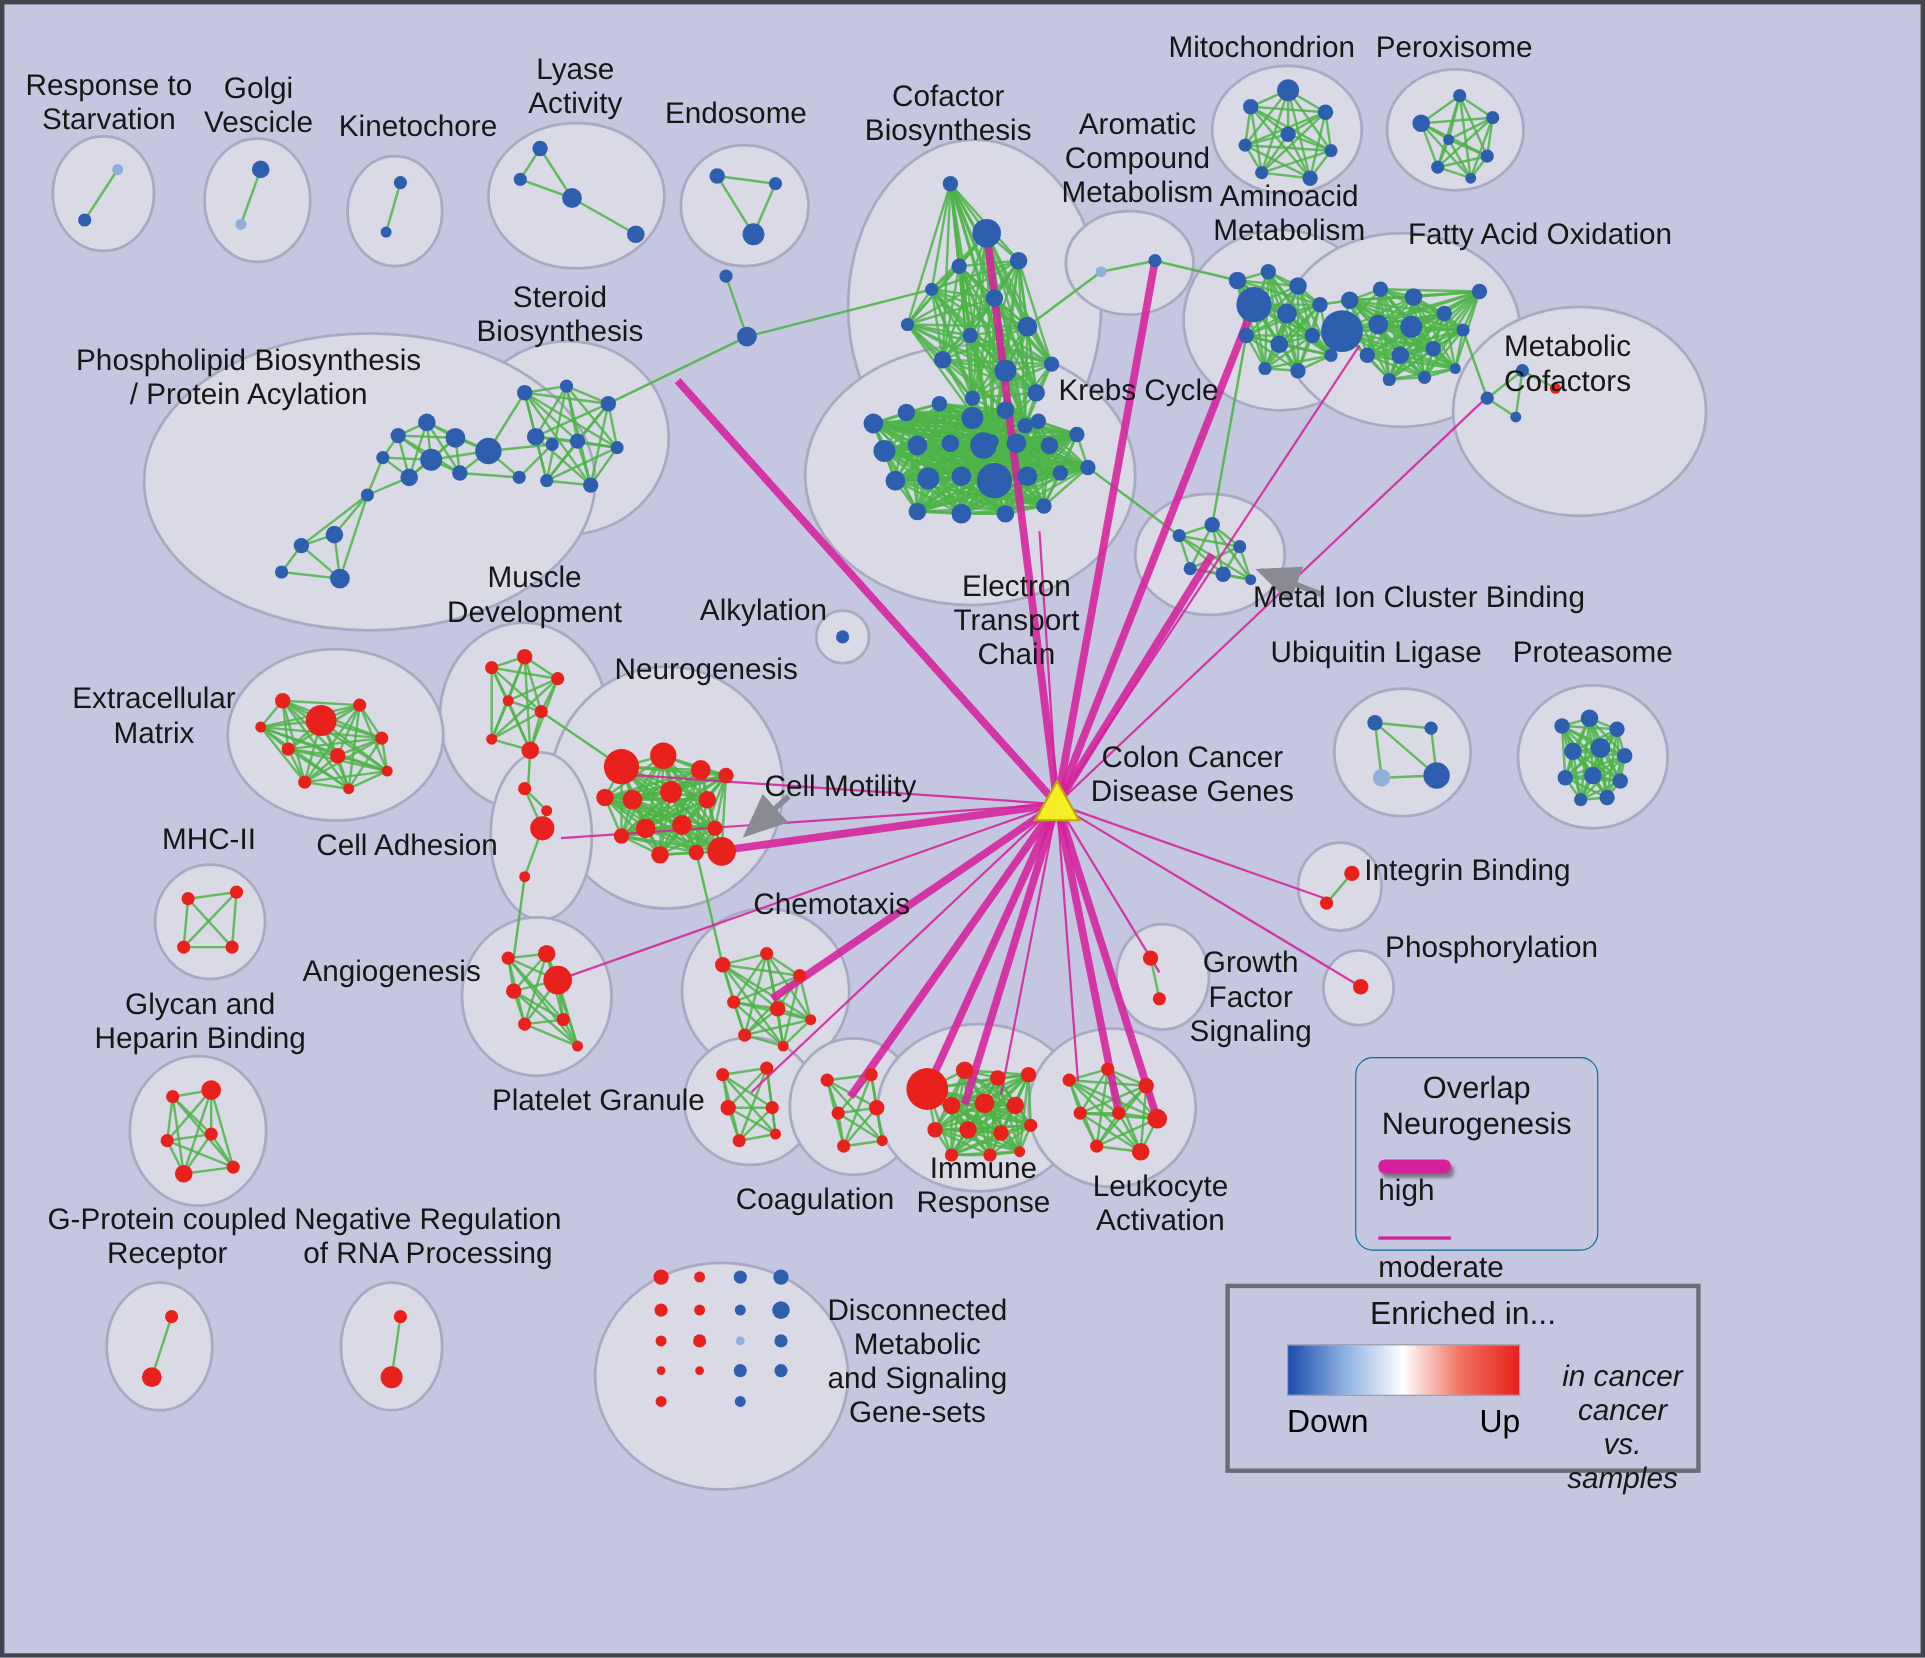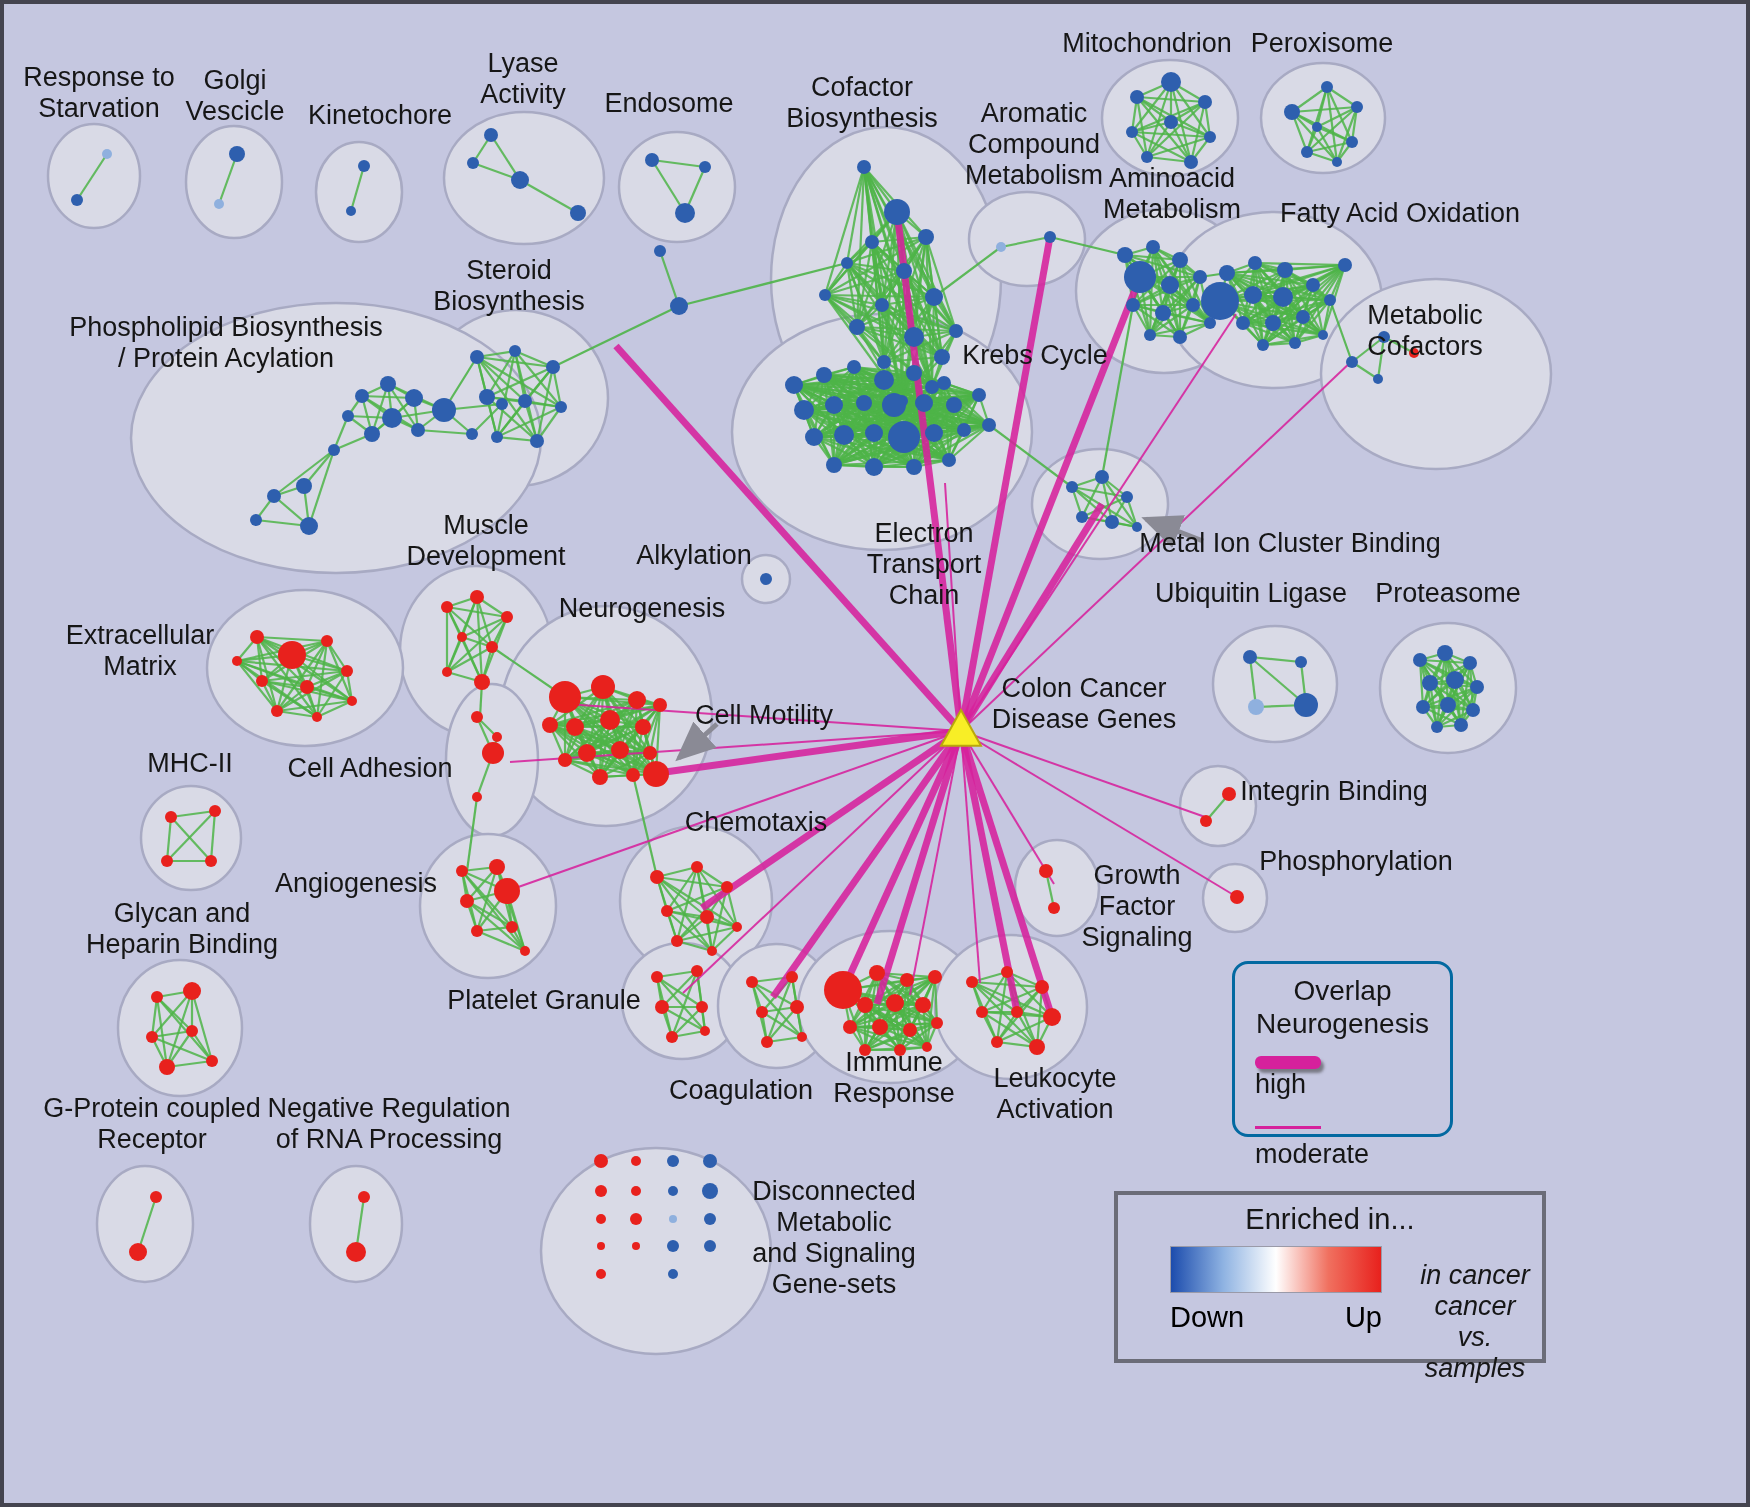--- a/index.html
+++ b/index.html
@@ -4,32 +4,32 @@
 <style>
   html,body{margin:0;padding:0;background:#ffffff;}
   .stage{
     position:relative;width:1750px;height:1507px;
     font-family:"Liberation Sans",sans-serif;
     border:4px solid #44444f;box-sizing:border-box;overflow:hidden;
   }
   .stage svg{position:absolute;left:0;top:0;}
   .legend-overlap{
     position:absolute;left:1228px;top:957px;width:221px;height:176px;
-    border:3px solid #0369a1;border-radius:16px;box-sizing:border-box;
+    border:1px solid #0369a1;border-radius:16px;box-sizing:border-box;
   }
   .legend-overlap .t{font-size:28px;line-height:33px;margin-top:10px;text-align:center;color:#161616;}
   .lrow{display:flex;align-items:flex-start;margin:16px 0 0 20px;flex-direction:column;}
   .lrow + .lrow{margin-top:26px;gap:10px;}
   .bar{width:66px;margin-right:18px;flex:none;}
   .bar.high{height:13px;border-radius:6px;box-shadow:3px 4px 3px rgba(60,60,60,.55);}
   .bar.moderate{height:3px;}
   .lrow .lab{font-size:27px;color:#161616;}
   .legend-enriched{
     position:absolute;left:1110px;top:1163px;width:432px;height:172px;
-    border:4px solid #6b6c78;box-sizing:border-box;margin-top:24px;
+    border:4px solid #6b6c78;box-sizing:border-box;
   }
   .legend-enriched .t{font-size:29px;text-align:center;margin-top:8px;color:#161616;}
   .le-body{display:flex;margin-top:10px;}
   .grad-wrap{margin-left:52px;}
   .gradient{width:212px;height:47px;border:1px solid #9a9aa8;box-sizing:border-box;}
   .grad-labels{display:flex;justify-content:space-between;font-size:29px;margin-top:8px;color:#000000;}
   .note{font-size:27px;line-height:31px;margin-left:26px;margin-top:14px;text-align:center;color:#161616;font-style:italic;}
 </style>
 </head>
 <body>

